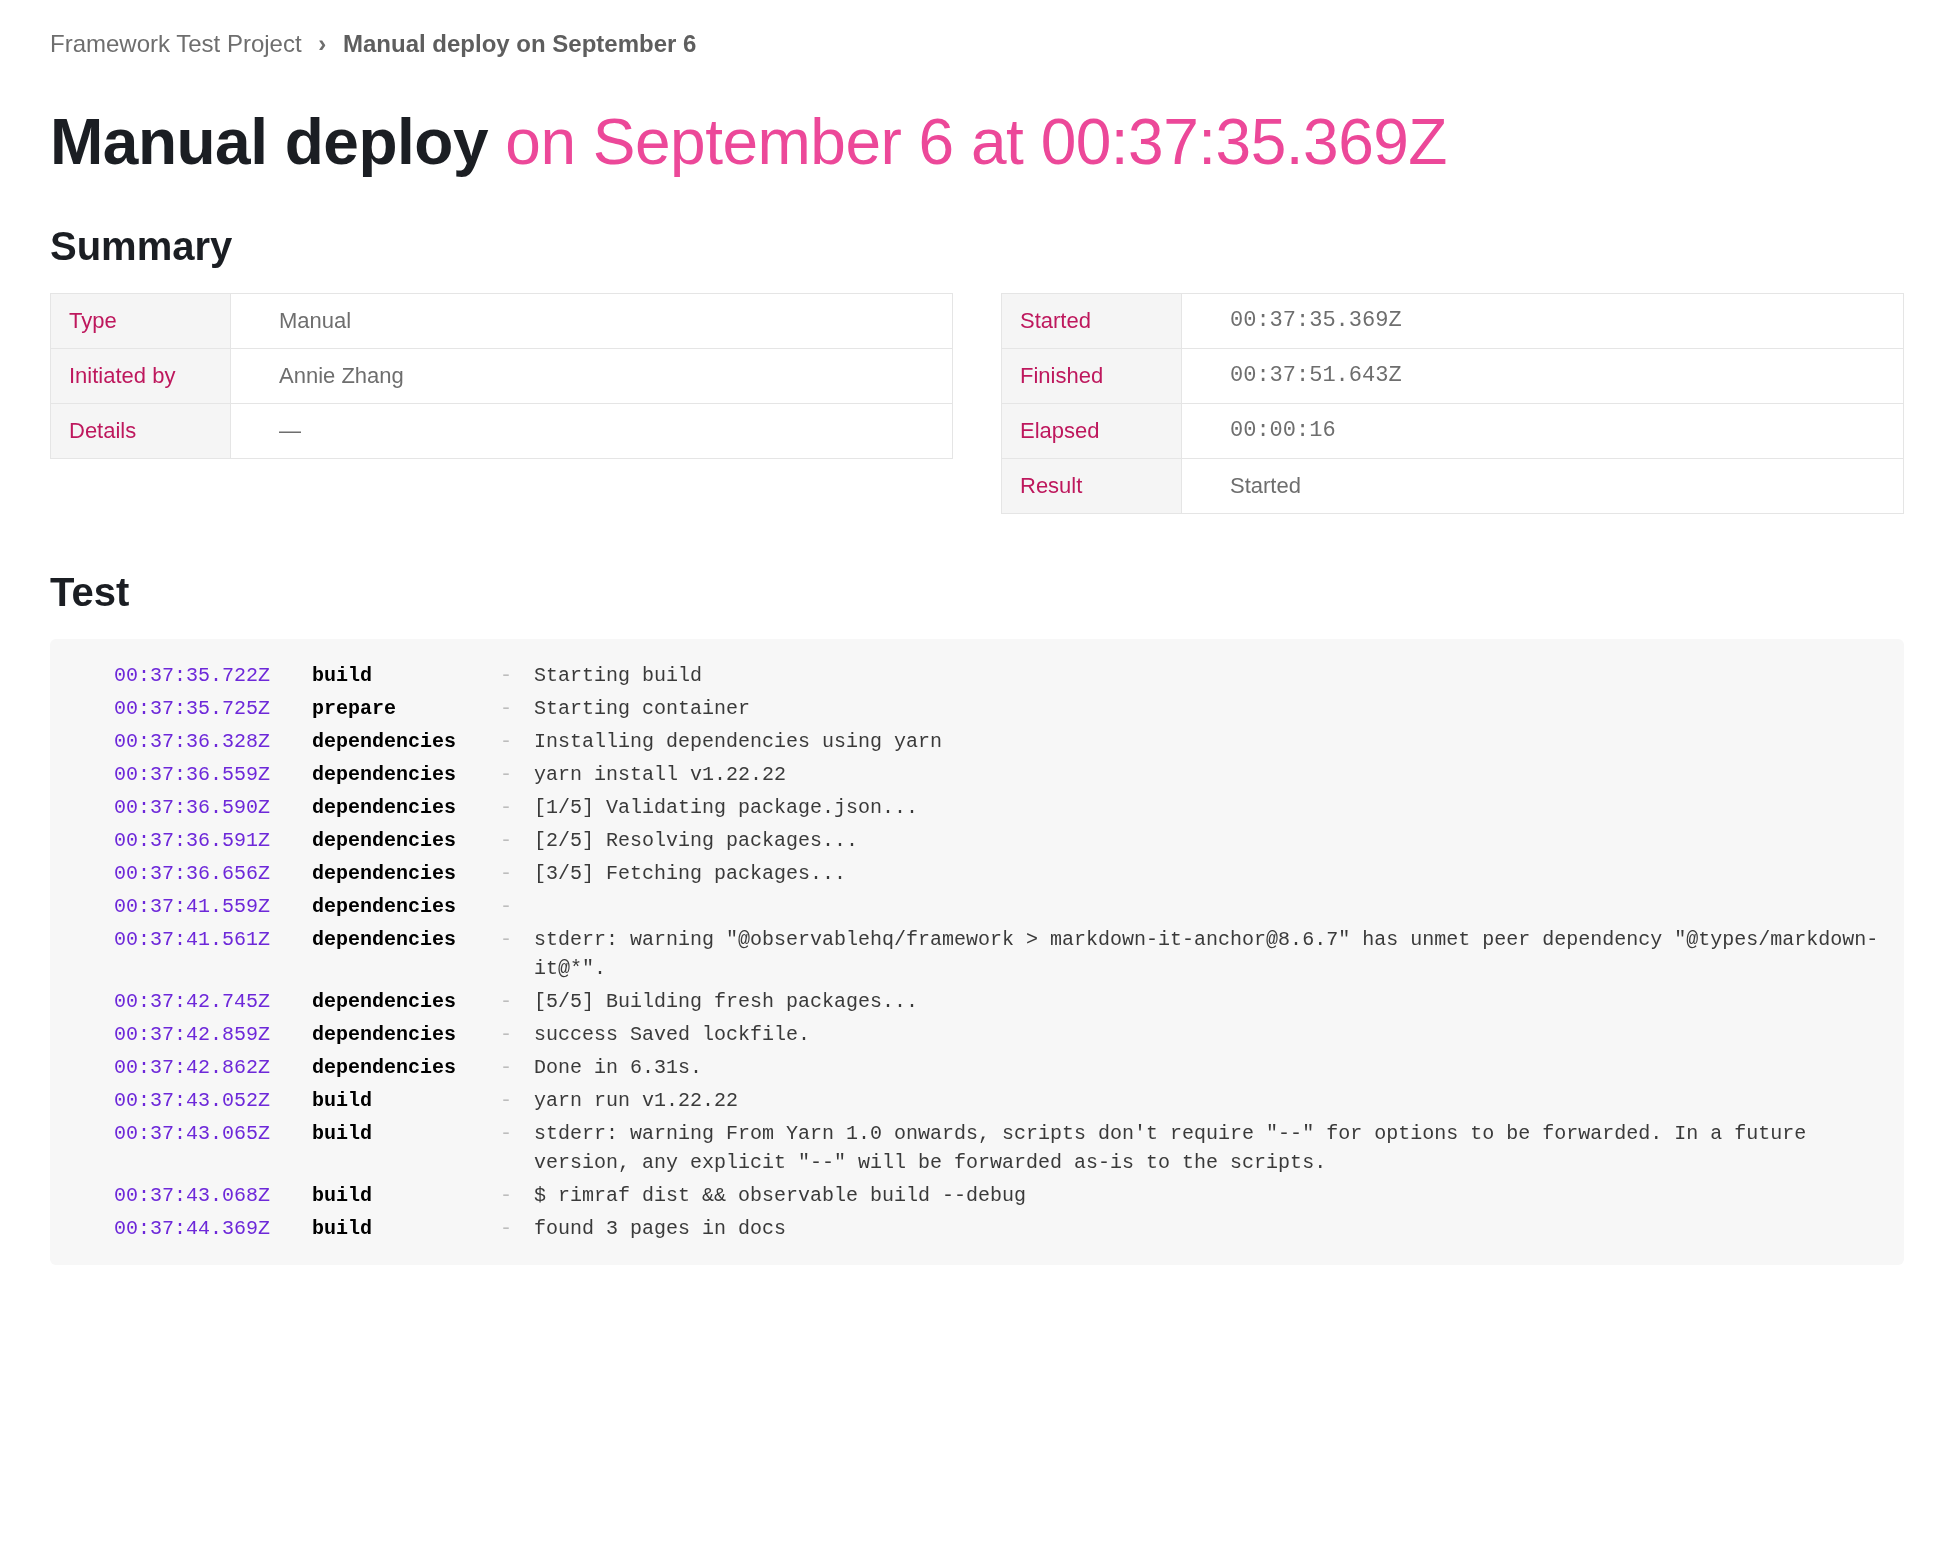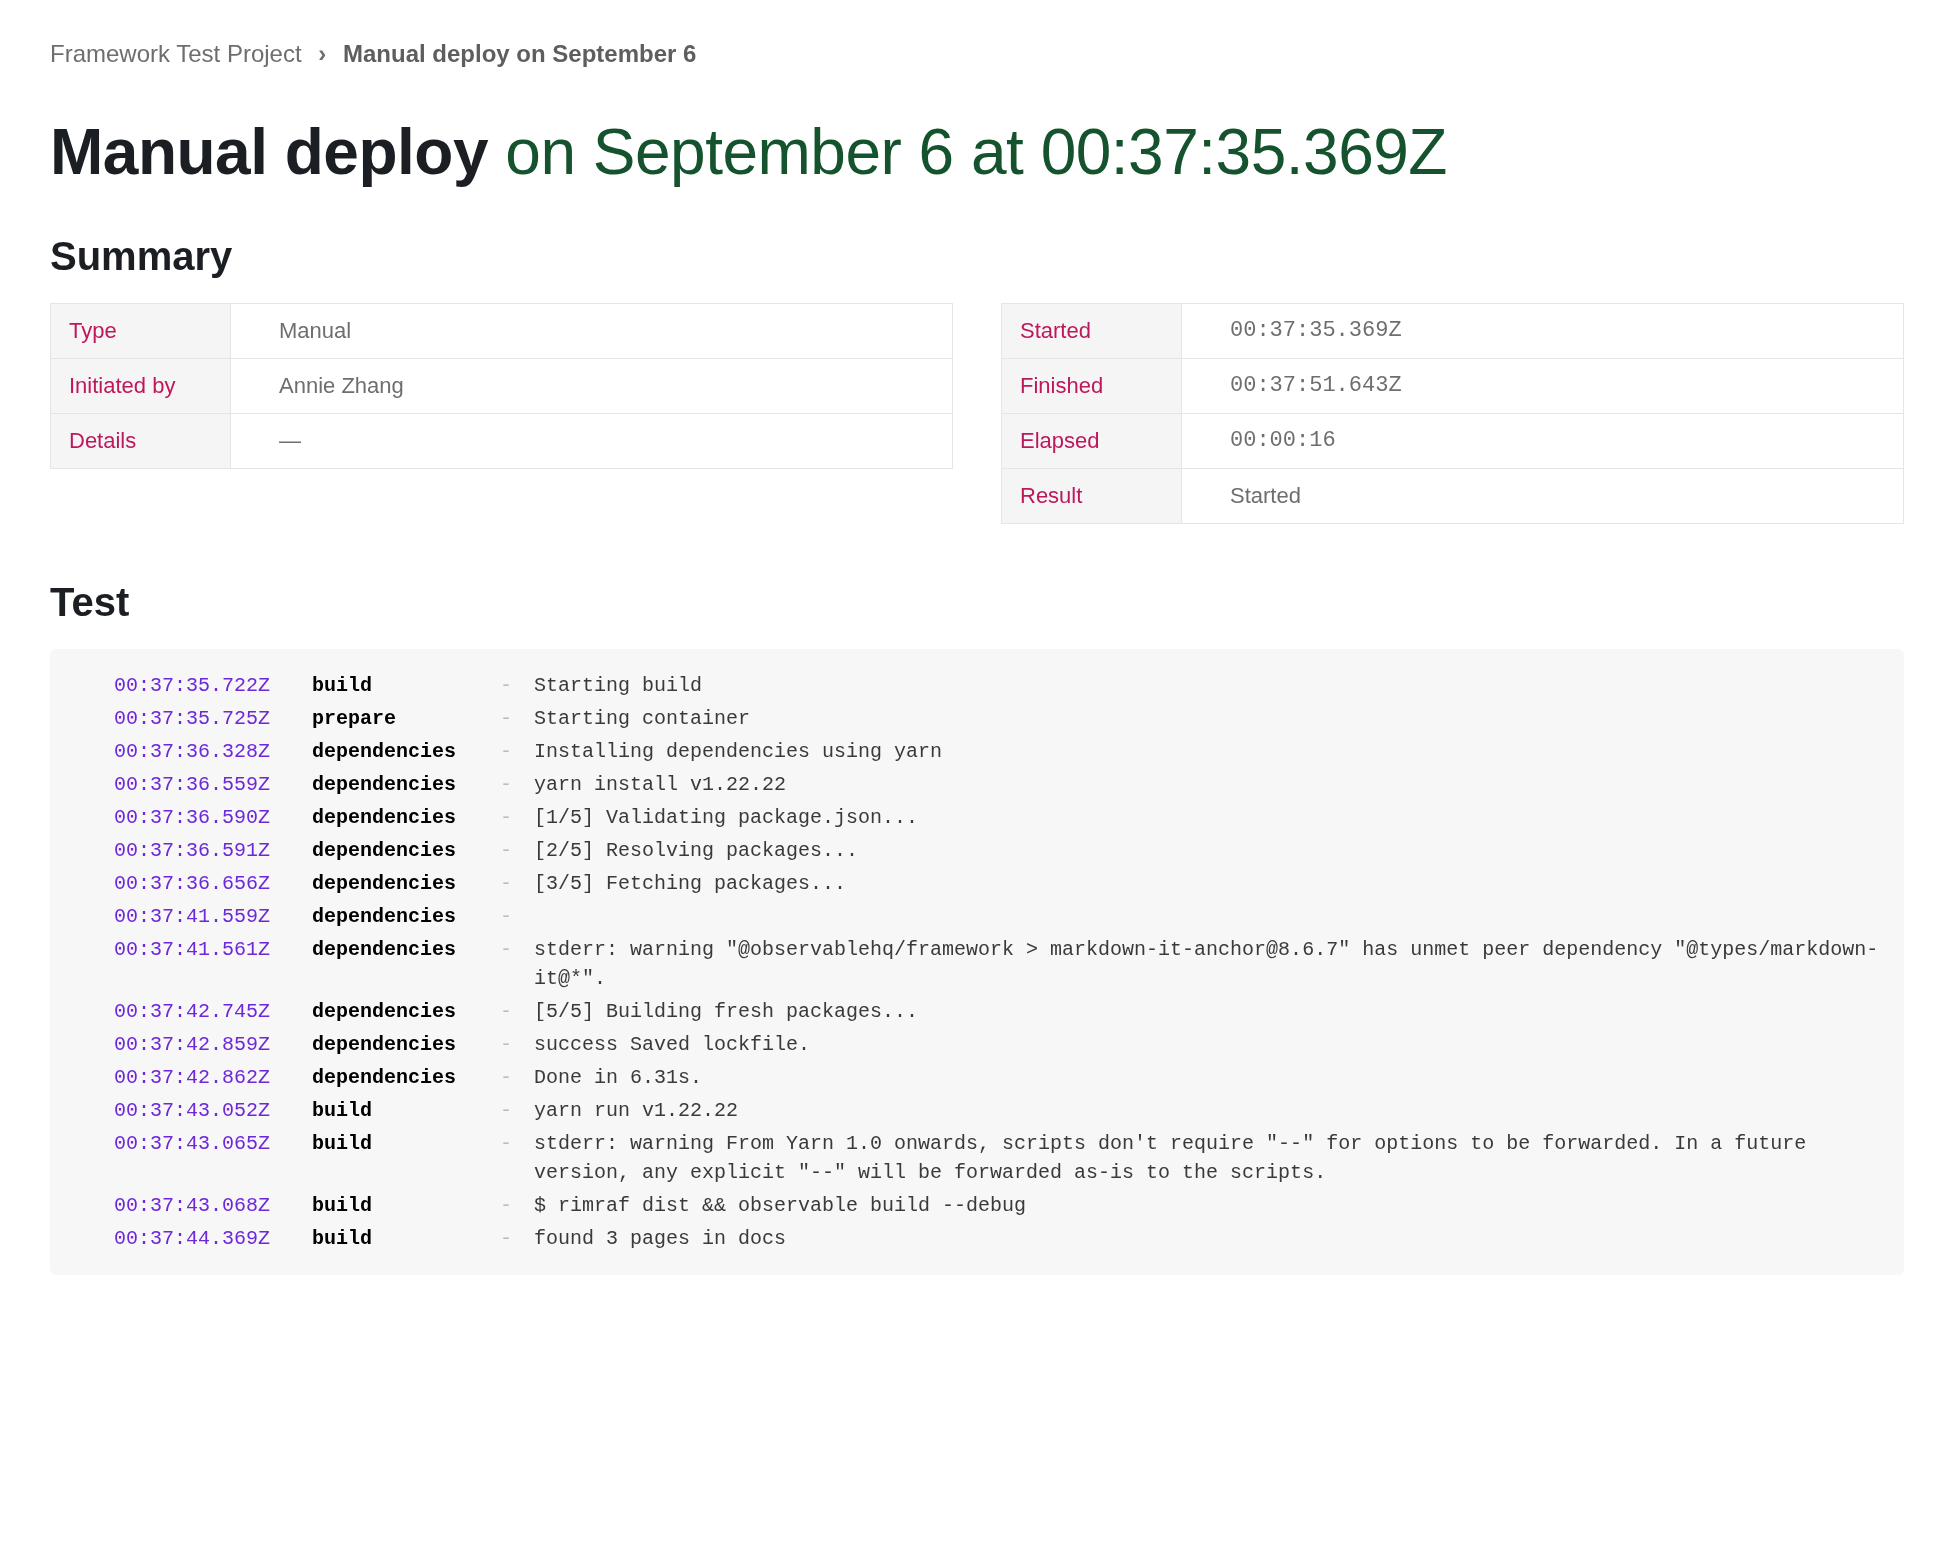--- a/index.html
+++ b/index.html
@@ -11,21 +11,21 @@
     background: #ffffff;
   }
   .page {
     padding: 24px 50px 50px 50px;
     max-width: 1954px;
   }
   .breadcrumb {
     font-size: 24px;
     color: #6e6e6e;
     margin-bottom: 48px;
-    margin-top: 16px;
+    margin-top: 6px;
   }
   .breadcrumb a {
     color: #6e6e6e;
     text-decoration: none;
   }
   .breadcrumb .sep {
     margin: 0 10px;
     color: #6e6e6e;
     font-weight: 600;
   }
@@ -35,21 +35,21 @@
   }
   h1.title {
     font-size: 64px;
     font-weight: 700;
     margin: 0 0 44px 0;
     line-height: 1.15;
     letter-spacing: -0.5px;
   }
   h1.title .muted {
     font-weight: 400;
-    color: #14532d;
+    color: #ec4899;
   }
   h2.section {
     font-size: 40px;
     font-weight: 700;
     margin: 0 0 24px 0;
   }
   .summary-grid {
     display: flex;
     gap: 48px;
     margin-bottom: 56px;

